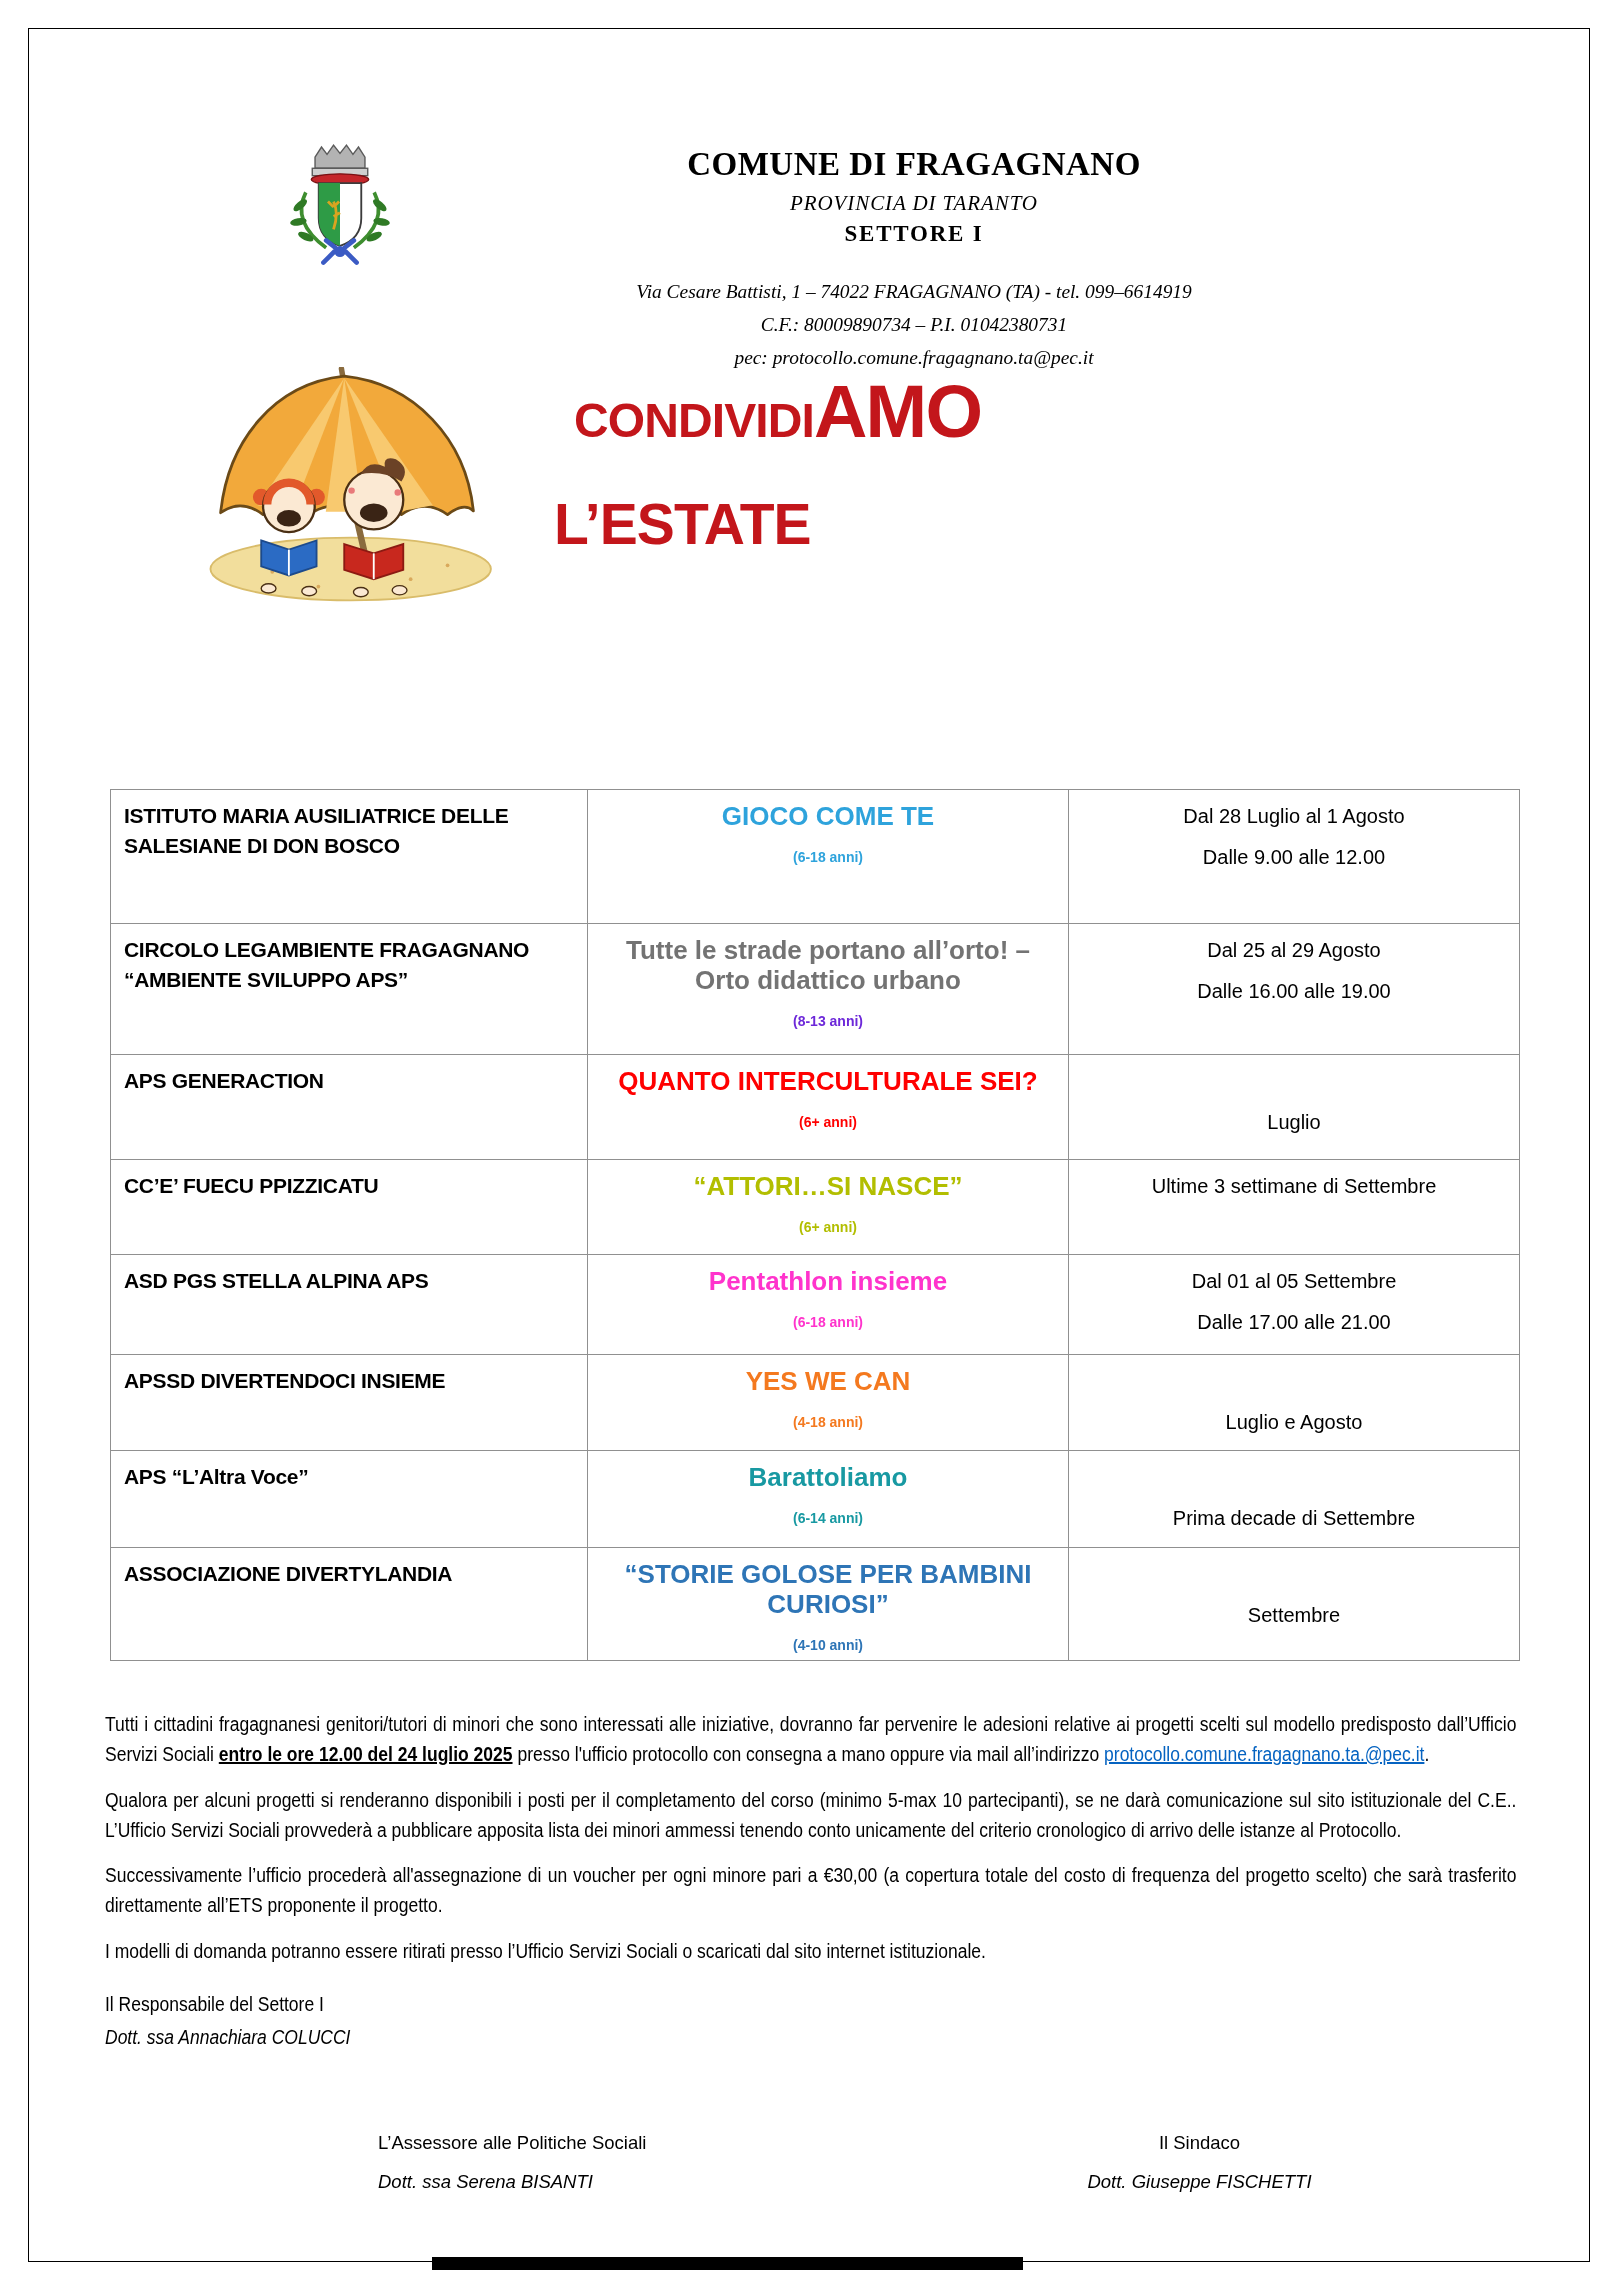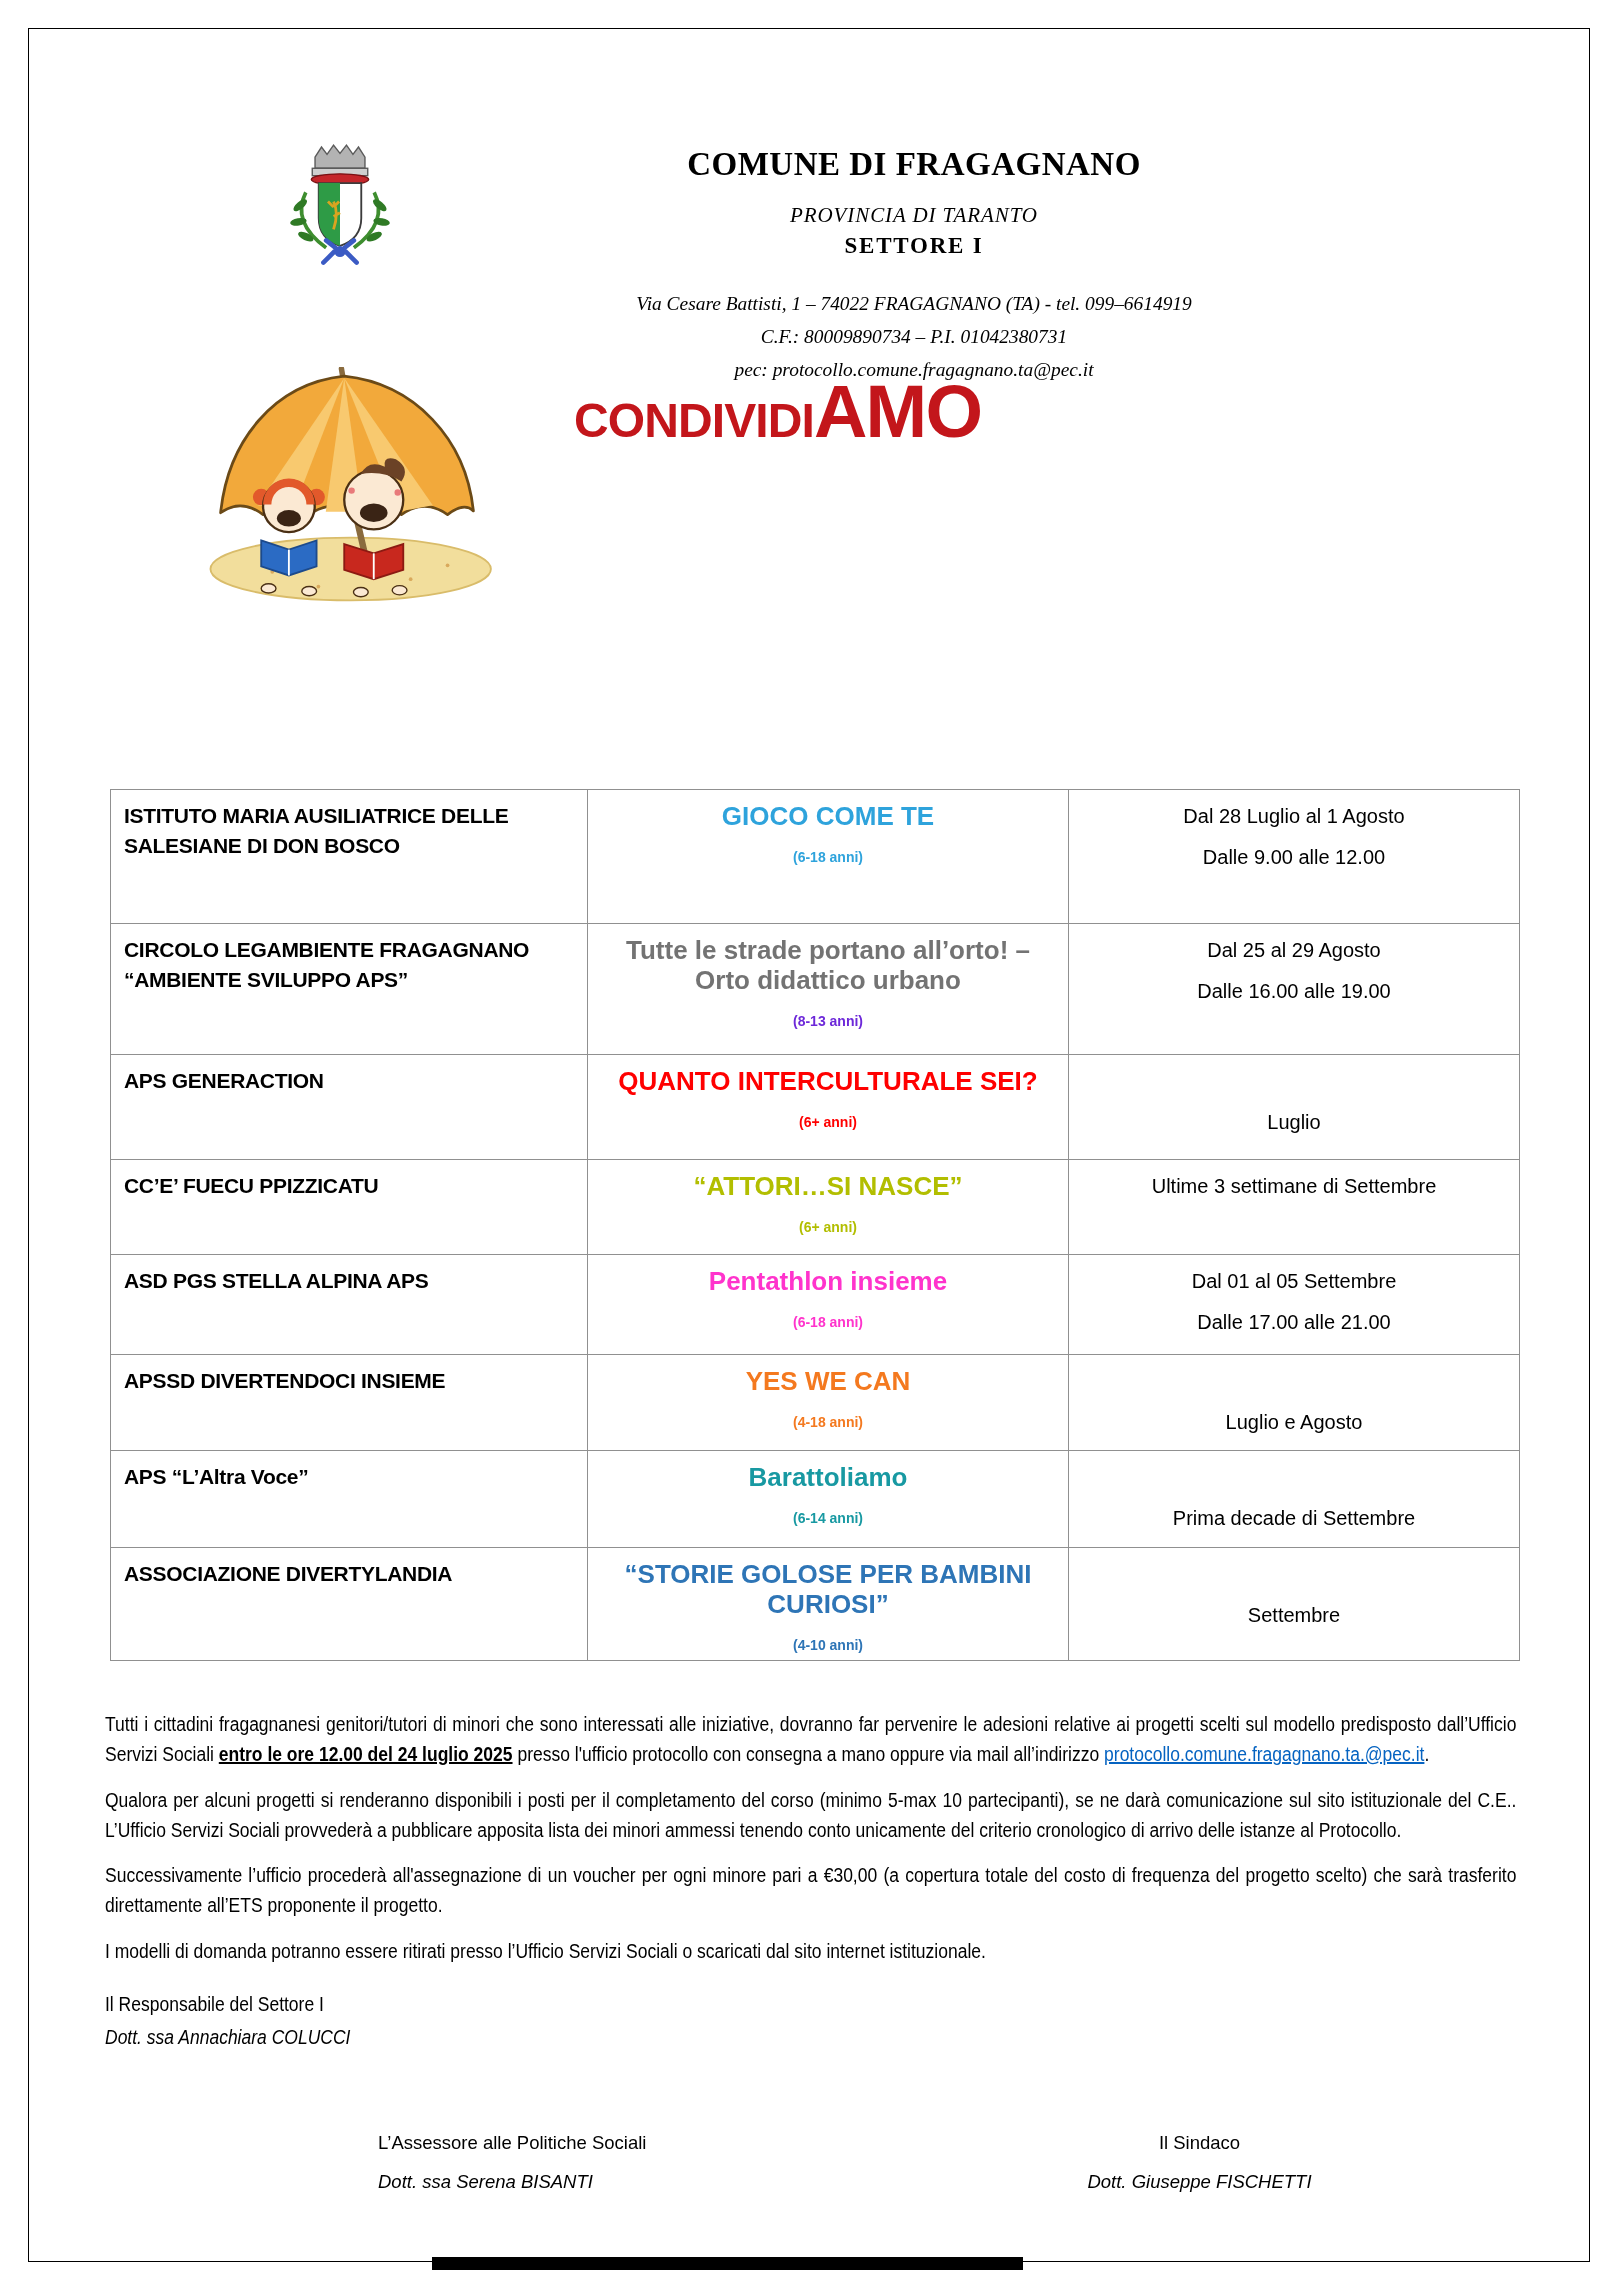--- a/index.html
+++ b/index.html
@@ -7,21 +7,21 @@
     position:relative;width:1619px;height:2290px;margin:0 auto;background:#ffffff;
     font-family:"Liberation Sans",sans-serif;color:#000;overflow:hidden;
   }
   .page-border{position:absolute;left:28px;top:28px;width:1560px;height:2232px;border:1.8px solid #000;}
   .bottom-bar{position:absolute;left:432px;top:2257px;width:591px;height:13px;background:#000;}
 
   
   .crest{position:absolute;left:277px;top:135px;width:126px;height:135px;}
   .header-text{position:absolute;left:397px;top:146px;width:1034px;text-align:center;font-family:"Liberation Serif",serif;}
   .h-title{font-weight:bold;font-size:33px;letter-spacing:0.5px;}
-  .h-prov{font-style:italic;font-size:21px;margin-top:20px;letter-spacing:0.9px;}
+  .h-prov{font-style:italic;font-size:21px;margin-top:8px;letter-spacing:0.9px;}
   .h-sect{font-weight:bold;font-size:23px;margin-top:4.6px;letter-spacing:1.8px;}
   .h-addr{margin-top:28px;font-style:italic;font-size:19.4px;line-height:33px;}
 
   
   .logo-art{position:absolute;left:180px;top:367px;width:334px;height:238px;}
   .brand{position:absolute;left:554px;top:369px;color:#C3161B;font-weight:700;}
   .brand-l1{display:flex;align-items:baseline;letter-spacing:-0.9px;margin-left:20px;}
   .b-small{font-size:48px;}
   .b-big{font-size:74px;letter-spacing:-1.8px;}
   .brand-l2{font-size:57px;margin-top:37px;letter-spacing:-0.9px;}
@@ -138,20 +138,21 @@
         <path d="M210 202 v28" stroke="#ffffff" stroke-width="2"></path>
       </g>
     </svg>
   </div>
 
   <div class="brand" style="color: rgb(195, 22, 27);">
     <div class="brand-l1">
       <span class="b-small">CONDIVIDI</span>
         <span class="b-big">AMO</span>
     </div>
+    <div class="brand-l2">L’ESTATE</div>
   </div>
 
 
   <table class="projects">
     <colgroup>
         <col style="width:477px">
         <col style="width:481px">
         <col style="width:451px">
       </colgroup>
     <tbody id="projects-tbody">

